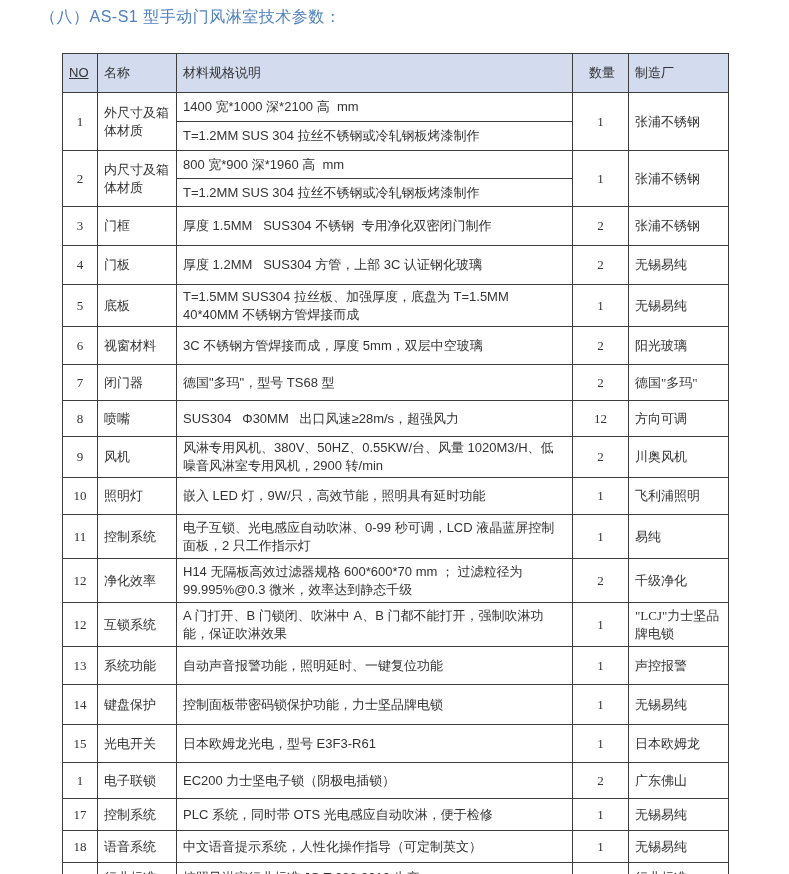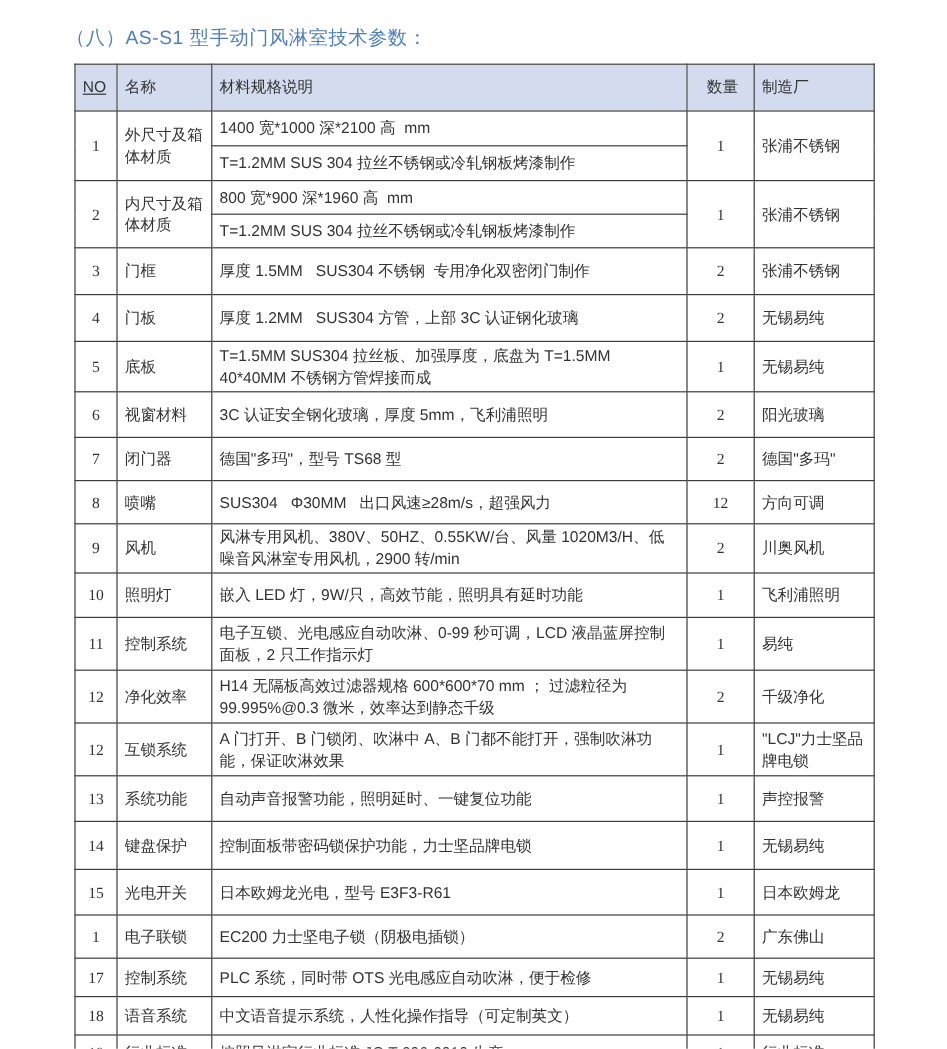--- a/index.html
+++ b/index.html
@@ -11,21 +11,21 @@
   *{box-sizing:border-box;}
   html,body{margin:0;padding:0;}
   body{
     width:789px;height:874px;overflow:hidden;
     background:#ffffff;
     font-family:"Liberation Sans","DejaVu Sans",sans-serif;
     color:var(--text-color);
   }
   .page{position:relative;width:789px;height:874px;overflow:hidden;}
   .title{
-    margin:15px;
+    margin:0;
     position:absolute;left:40px;top:7px;
     font-size:16px;font-weight:400;letter-spacing:0.5px;
     color:var(--title-color);
   }
   table.spec-table{
     position:absolute;left:62px;top:53px;
     border-collapse:collapse;table-layout:fixed;
     width:666px;
   }
   .spec-table th,.spec-table td{
@@ -38,21 +38,21 @@
     overflow:hidden;
   }
   .spec-table thead th{
     background:var(--header-bg);
     text-align:left;
   }
   .c-no{text-align:center;padding:2px 2px;}
   .c-qty{text-align:center;}
   .c-name{padding-left:8px;}
   .c-spec{padding-left:9px;padding-right:6px;}
-  .c-mfr{padding-left:9px;}
+  .c-mfr{padding-left:9px;font-family:Liberation Serif, serif;}
   .serif{font-family:"Liberation Serif","DejaVu Serif",serif;font-size:13.5px;}
   thead .c-no{font-family:"Liberation Sans",sans-serif;text-align:center;text-decoration:underline;}
 </style>
 </head>
 <body>
 
 <div class="page">
   <h1 class="title">（八）AS-S1 型手动门风淋室技术参数：</h1>
 
   <table class="spec-table">
@@ -113,21 +113,21 @@
       <tr style="height:42px">
         <td class="c-no serif">5</td>
         <td class="c-name">底板</td>
         <td class="c-spec">T=1.5MM SUS304 拉丝板、加强厚度，底盘为 T=1.5MM 40*40MM 不锈钢方管焊接而成</td>
         <td class="c-qty serif">1</td>
         <td class="c-mfr">无锡易纯</td>
       </tr>
       <tr style="height:38px">
         <td class="c-no serif">6</td>
         <td class="c-name">视窗材料</td>
-        <td class="c-spec">3C 认证安全钢化玻璃，厚度 5mm，飞利浦照明</td>
+        <td class="c-spec">3C 不锈钢方管焊接而成，厚度 5mm，双层中空玻璃</td>
         <td class="c-qty serif">2</td>
         <td class="c-mfr">阳光玻璃</td>
       </tr>
       <tr style="height:36px">
         <td class="c-no serif">7</td>
         <td class="c-name">闭门器</td>
         <td class="c-spec">德国"多玛"，型号 TS68 型</td>
         <td class="c-qty serif">2</td>
         <td class="c-mfr">德国"多玛"</td>
       </tr>

